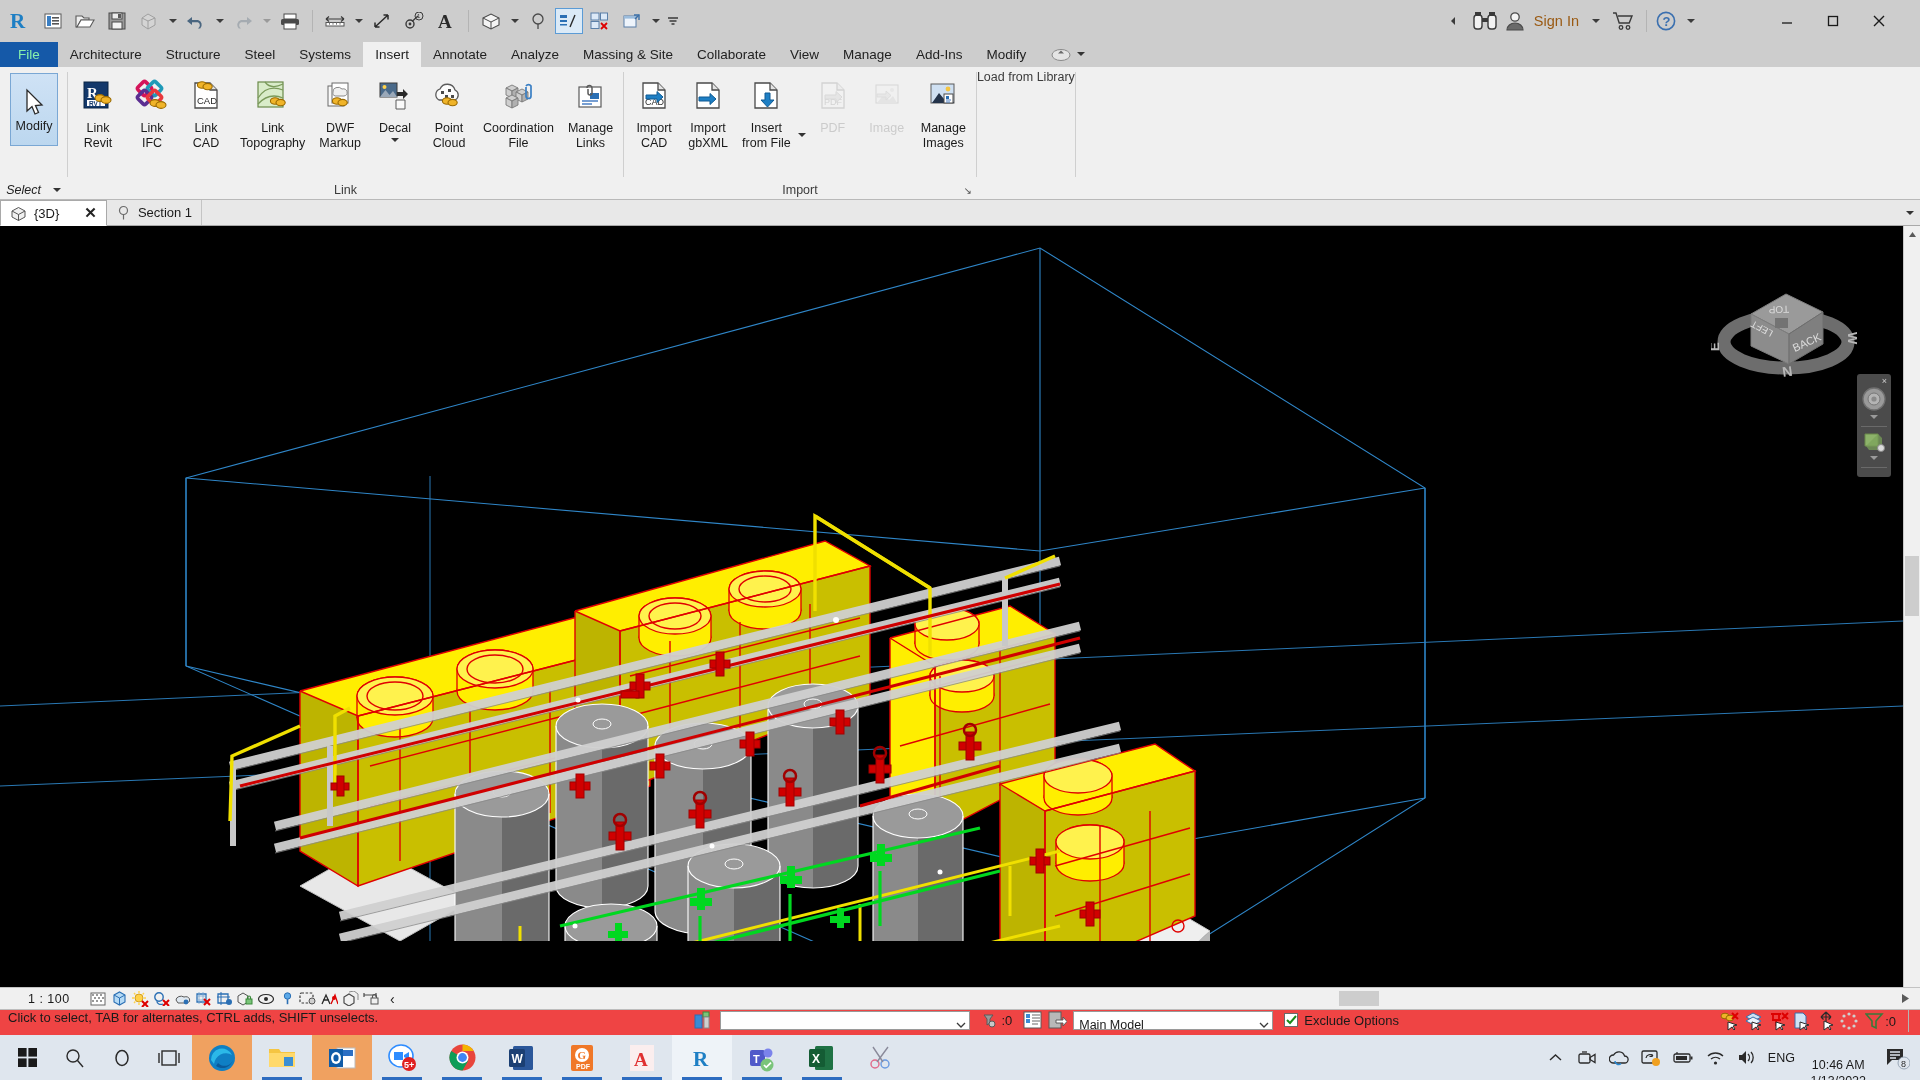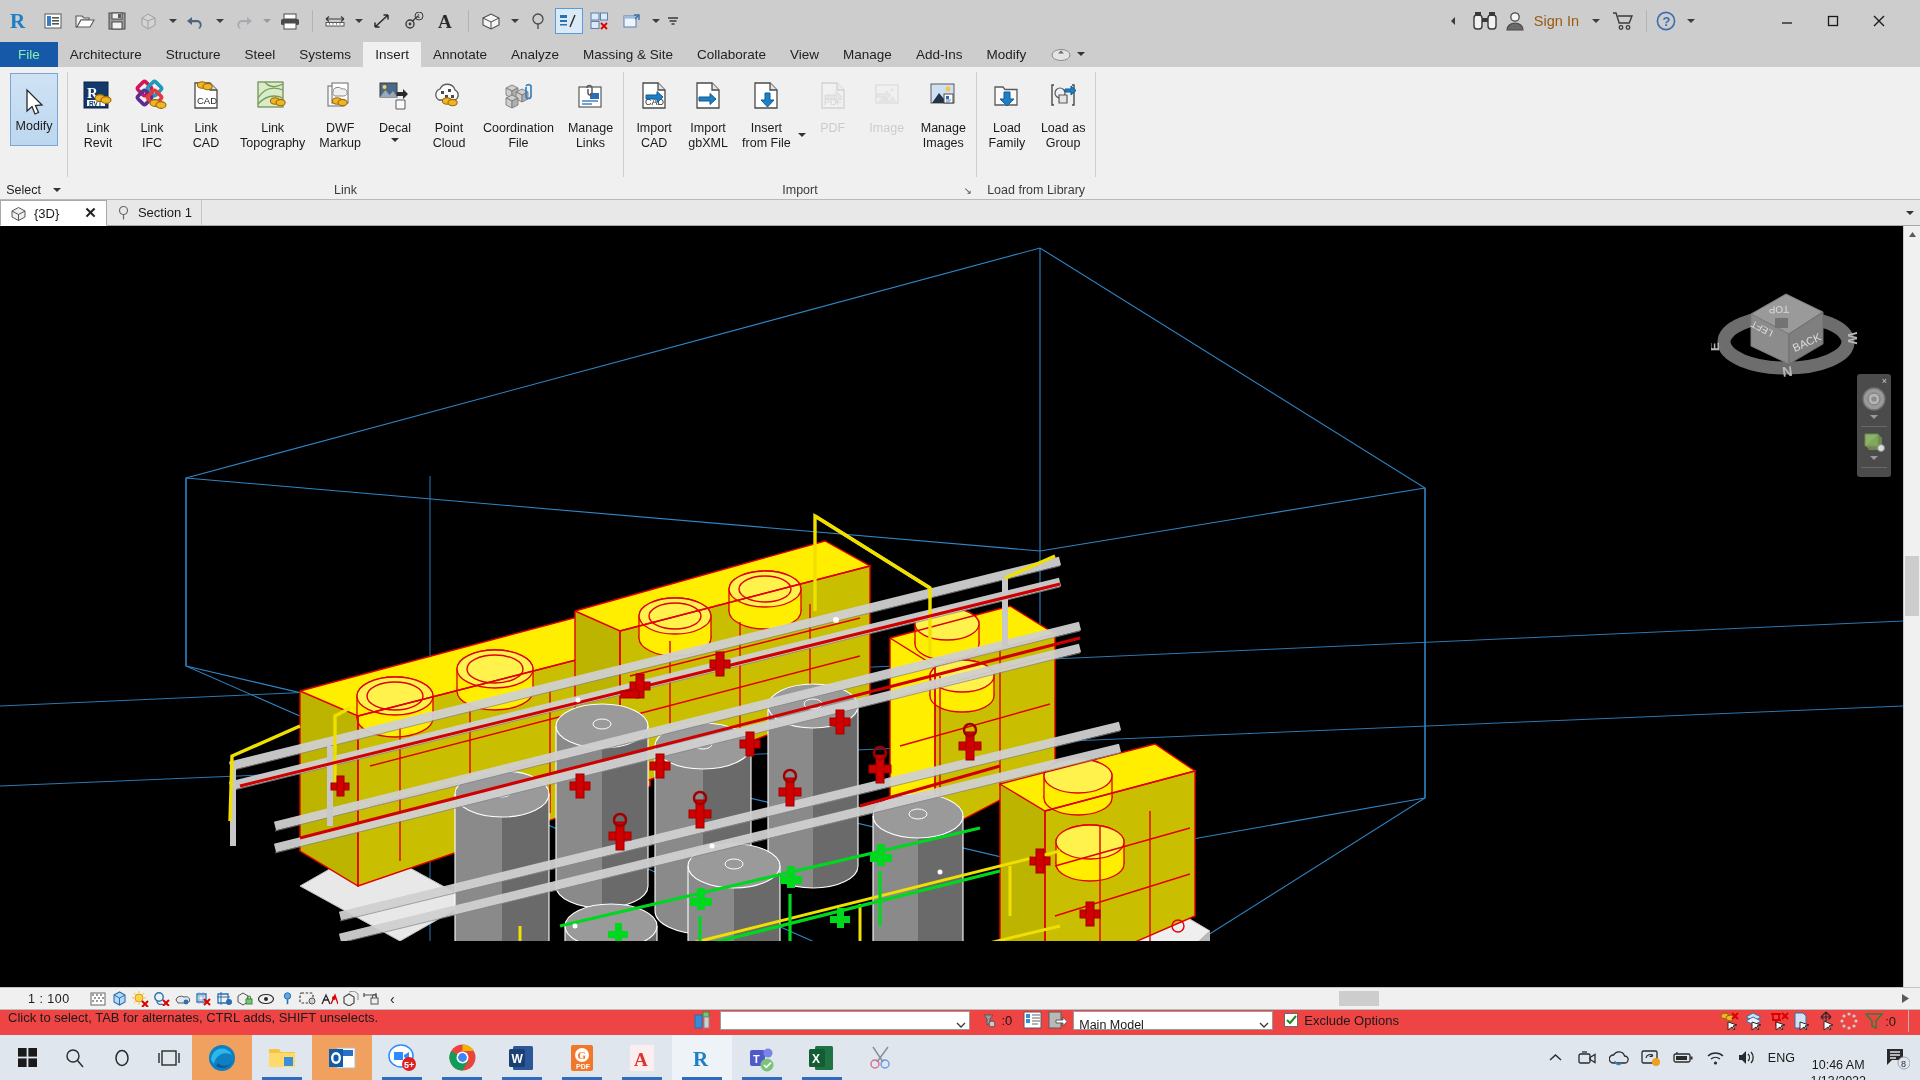--- a/index.html
+++ b/index.html
@@ -57,21 +57,21 @@
     cursor:default; border:1px solid transparent; border-radius:2px;
   }
   .btn-lg.disabled { opacity:.42; }
   .btn-lg .ic { height:46px; display:flex;align-items:center;justify-content:center; }
   .btn-lg .lb { font-size:12.5px; line-height:14.5px; text-align:center; color:#1a1a1a; white-space:pre-line; }
   .btn-lg .lb.dim { color:#9a9a9a; }
   .modify-btn {
     width:48px;height:73px;border:1px solid #7aa7d4; background:linear-gradient(#cfe2f5,#bcd7ef);
     display:flex;flex-direction:column;align-items:center;justify-content:center; margin:4px 6px 0 7px;
   }
-  .select-drop { display:flex;align-items:center;justify-content:center;gap:12px;font-size:12.5px;color:#222;height:19px; }
+  .select-drop { display:flex;align-items:center;justify-content:center;gap:12px;font-size:12.5px;color:#222;height:19px;font-style:italic; }
   .dropcaret { width:0;height:0;border-left:4px solid transparent;border-right:4px solid transparent;border-top:4px solid #333; }
   .panel-expand { position:absolute; right:4px; bottom:3px; font-size:10px; color:#555; }
 
   
   .viewtabs { height:26px; background:#e8e8e8; display:flex; align-items:stretch; flex:0 0 26px; border-bottom:1px solid #a9a9a9;}
   .vtab { display:flex;align-items:center;gap:7px;padding:0 9px; font-size:13px; cursor:default; border-right:1px solid #c4c4c4; }
   .vtab.active { background:#fff; border-top:1px solid #a9a9a9; border-left:1px solid #a9a9a9; border-right:1px solid #a9a9a9; border-bottom:1px solid #fff; margin-bottom:-1px; }
   .vtab .x { margin-left:18px; font-size:15px; color:#222; font-weight:bold; }
   .viewtabs-right { margin-left:auto; display:flex;align-items:center; padding-right:6px; }
 
@@ -646,44 +646,20 @@
       </div>
       <div class="panel-title">
         <span>Import</span>
         <span class="panel-expand">↘</span>
       </div>
     </div>
 
     <div class="panel-sep"></div>
 
     <div class="panel" style="flex:0 0 auto">
-      <div class="panel-body">
-        <div class="btn-lg">
-          <span class="ic">
-            <svg width="40" height="40" viewBox="0 0 40 40">
-                <path d="M8 9h8l2 2.5h12V27H8z" fill="#fafafa" stroke="#5a5a5a" stroke-width="1.3"></path>
-                <path d="M17 14 h6 v7 h4 l-7 7 l-7 -7 h4z" fill="#1e7fc4" stroke="#0f5b94"></path>
-              </svg>
-          </span>
-          <span class="lb">Load
-Family</span>
-        </div>
-        <div class="btn-lg">
-          <span class="ic">
-            <svg width="40" height="40" viewBox="0 0 40 40">
-                <path d="M11 7 h-2 v20 h2 M29 7 h2 v20 h-2" fill="none" stroke="#4a4a4a" stroke-width="1.4"></path>
-                <circle cx="17" cy="15" r="5" fill="#f0f0f0" stroke="#5a5a5a" stroke-width="1.2"></circle>
-                <path d="M16 17 h8 v8 h-8z" fill="#e4e4e4" stroke="#5a5a5a" stroke-width="1.2"></path>
-                <path d="M22 11 h6 v-3 l5 4.5 l-5 4.5 V14 h-6z" fill="#1e7fc4" stroke="#0f5b94"></path>
-              </svg>
-          </span>
-          <span class="lb">Load as
-Group</span>
-        </div>
-      </div>
       <div class="panel-title">Load from Library</div>
     </div>
 
     <div class="panel-sep"></div>
     <div style="flex:1"></div>
   </div>
 
   <div class="viewtabs">
     <div class="vtab active">
       <span>

